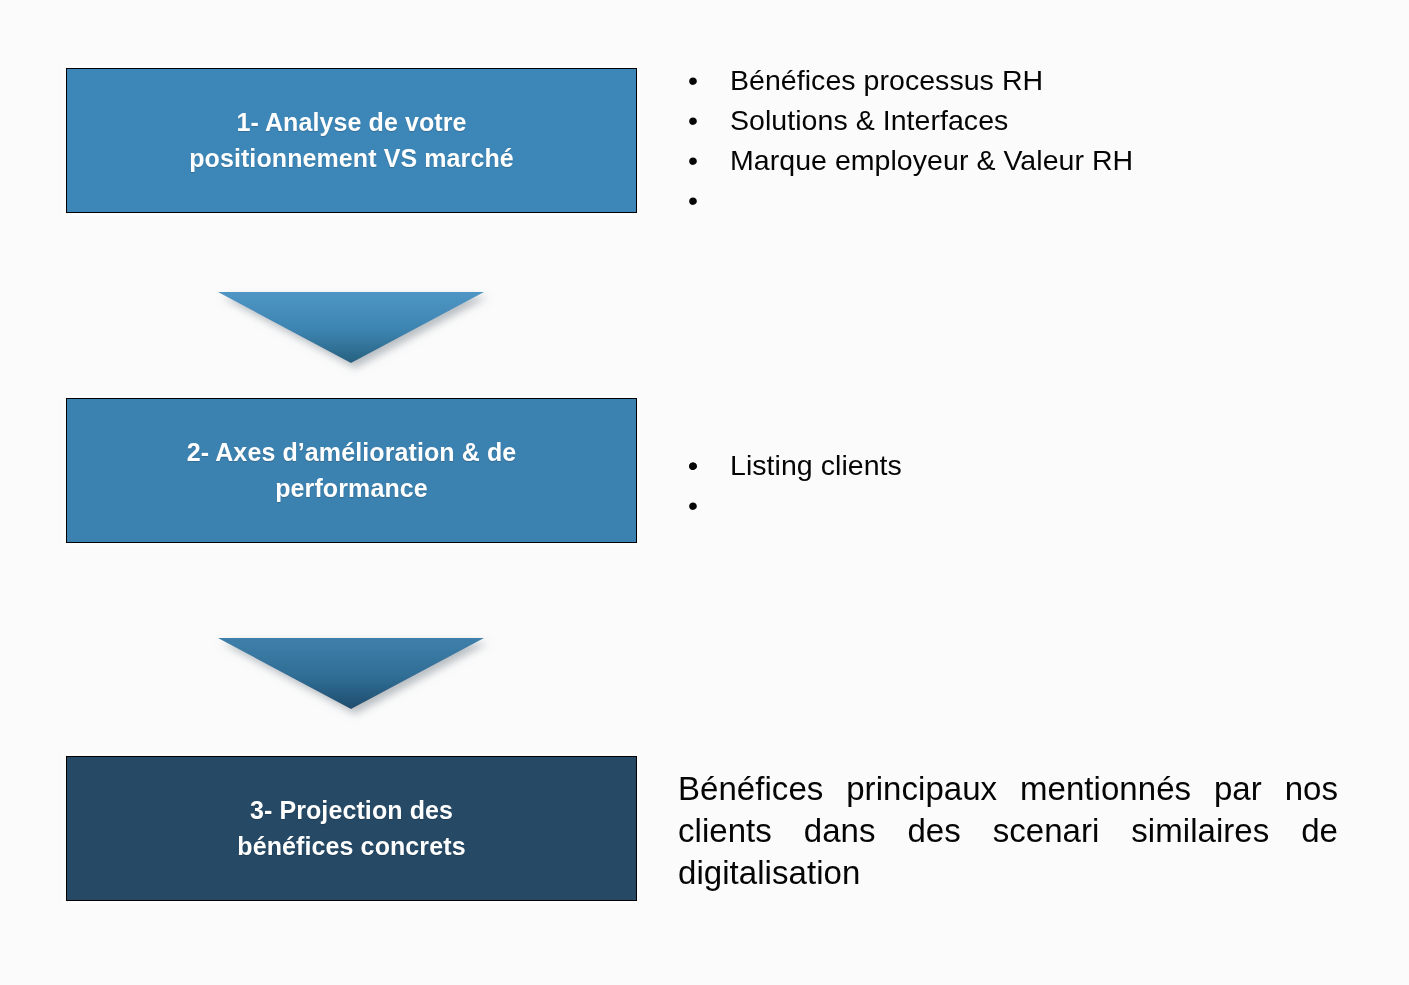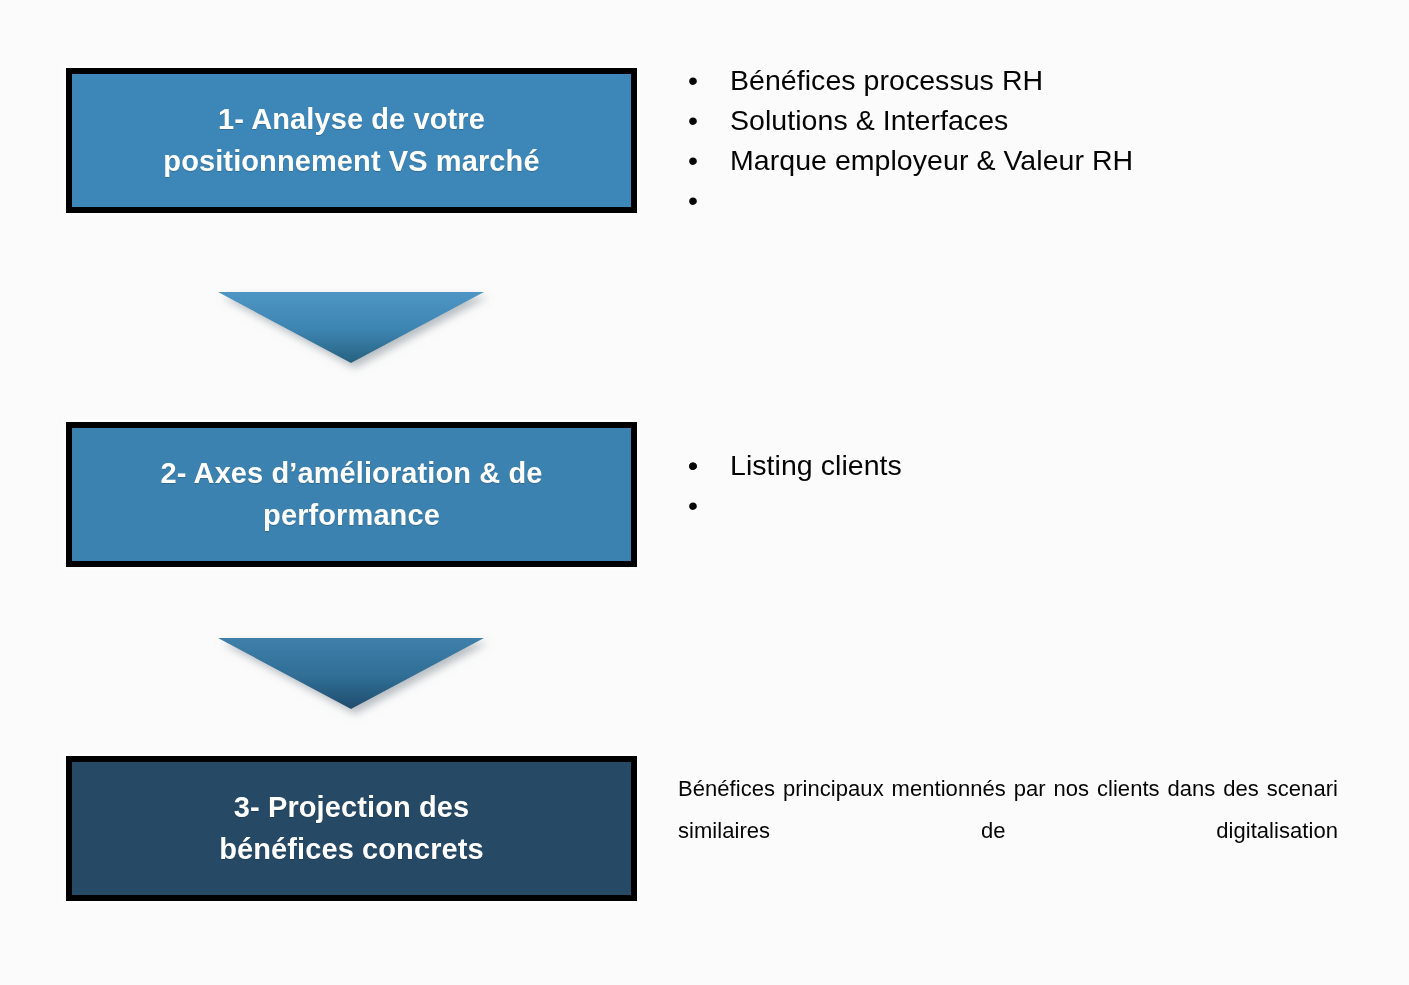--- a/index.html
+++ b/index.html
@@ -26,42 +26,42 @@
     position: absolute;
     left: 66px;
     width: 571px;
     box-sizing: border-box;
     display: flex;
     align-items: center;
     justify-content: flex-start;
     text-align: center;
     color: #ffffff;
     font-weight: bold;
-    font-size: 29px;
+    font-size: 25px;
     line-height: 1.42;
     letter-spacing: 0.1px;
-    border: 6px solid #000000;
+    border: 1px solid #000000;
     outline: 3px solid #fdfdfd;
     box-shadow: 0 0 0 1px #eef2f5;
     padding: 0 18px;
   }
   .step-box .step-label {
     display: block;
     width: 100%;
     white-space: pre-line;
     text-shadow: 0 1px 1px rgba(0,0,0,0.18);
   }
 
   #box-1 {
     top: 68px;
     height: 145px;
     background: #3d87b8;
   }
   #box-2 {
-    top: 422px;
+    top: 398px;
     height: 145px;
     background: #3c82b0;
   }
   #box-3 {
     top: 756px;
     height: 145px;
     background: #264a66;
   }
 
   
@@ -106,21 +106,21 @@
   ul.bullets li .bullet-dot {
     position: absolute;
     left: 10px;
     top: 0;
     font-size: 28.5px;
     line-height: 40px;
     color: #050505;
   }
 
   .para {
-    font-size: 22px;
+    font-size: 33px;
     line-height: 42px;
     color: #050505;
     text-align: justify;
     letter-spacing: 0.05px;
     margin: 0;
   }
   .para::after {
     content: "";
     display: inline-block;
     width: 100%;

